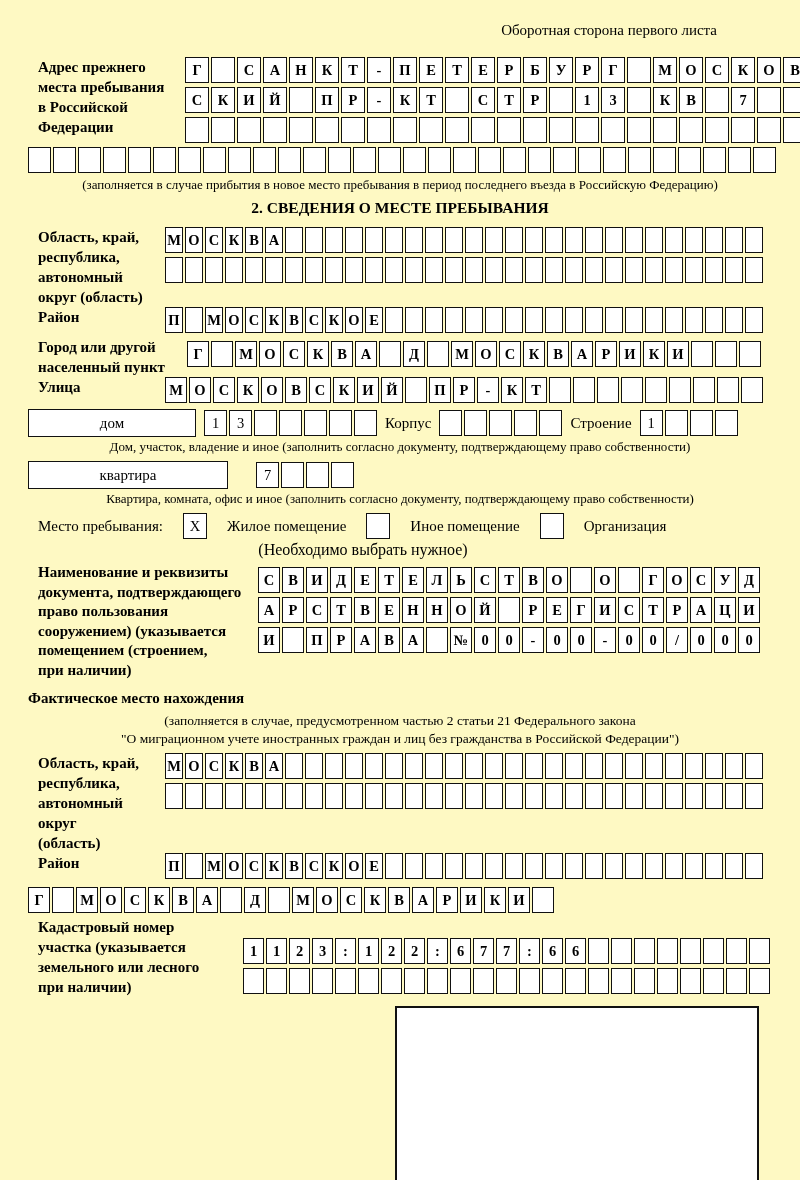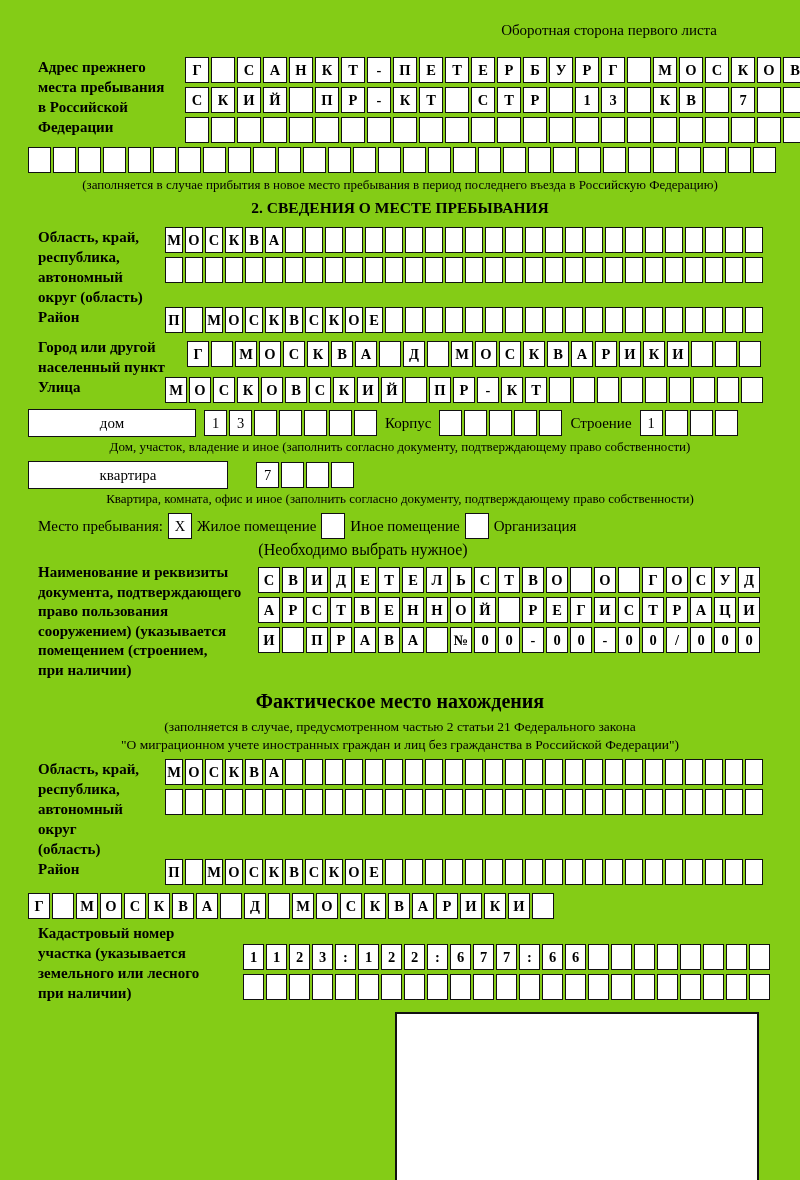--- a/index.html
+++ b/index.html
@@ -1,18 +1,18 @@
 <!DOCTYPE html>
 <html><head>
 <meta charset="utf-8">
 <style>
   html,body{margin:0;padding:0;background:#fff;}
   .page{
     width:800px;height:1180px;box-sizing:border-box;
-    padding:16px 28px 2px 28px;background:#84cc16;color:#000;
+    padding:16px 28px 2px 28px;background:#fef9c3;color:#000;
     font-family:"Liberation Serif","DejaVu Serif",serif;font-size:15px;
     overflow:hidden;
   }
   .header-note{text-align:right;margin:6px 55px 18px 0;font-size:15px;}
 
   .flexrow{display:flex;align-items:flex-start;font-weight:bold;}
   .lbl{padding-left:10px;line-height:20px;}
   .w147{flex:0 0 147px;}
   .w127{flex:0 0 127px;}
   .w149{flex:0 0 149px;}
@@ -26,32 +26,32 @@
     font-size:14.5px;background:#fff;flex:0 0 auto;
   }
   .p26 .cell{width:24px;}   
   .p25 .cell{width:23px;}   
   .p24 .cell{width:22px;}   
   .p20 .cell{width:18px;}   
   .p23 .cell{width:21px;}   
 
   .cap{text-align:center;font-size:13px;margin:2px 0 6px 0;}
   .h2{font-weight:bold;text-align:center;font-size:15.5px;margin:4px 0 10px 0;}
-  .h3{font-weight:bold;text-align:center;font-size:20px;margin:10px 0 6px 0;}
+  .h3{font-weight:bold;font-size:15px;margin:10px 0 6px 0;}
 
   .houserow{display:flex;align-items:center;margin:2px 0 0 0;}
   .bigbox{
     box-sizing:border-box;border:1.5px solid #111;height:28px;
     display:flex;align-items:center;justify-content:center;font-size:15px;background:#fff;
   }
   .dombox{width:168px;margin-right:8px;}
   .kvbox{width:200px;margin-right:28px;}
   .inline-lbl{margin:0 8px;white-space:nowrap;}
 
-  .stayrow{display:flex;align-items:center;gap:5px;margin:6px 0 0 10px;}
+  .stayrow{display:flex;align-items:center;gap:20px;margin:6px 0 0 10px;}
   .cb{width:24px;height:26px;}
   .stay-note{text-align:center;font-size:16px;width:430px;margin:2px 0 4px 120px;}
 
   .doc-label{line-height:19.5px;}
 
   .cad-rows{margin-top:21px;}
 
   .stampbox{width:360px;height:172px;border:2px solid #111;margin:8px 0 6px 367px;background:#fff;}
   .stampcap{width:450px;margin-left:322px;text-align:center;font-size:14px;line-height:19px;}
   .mt4{margin-top:4px;}

